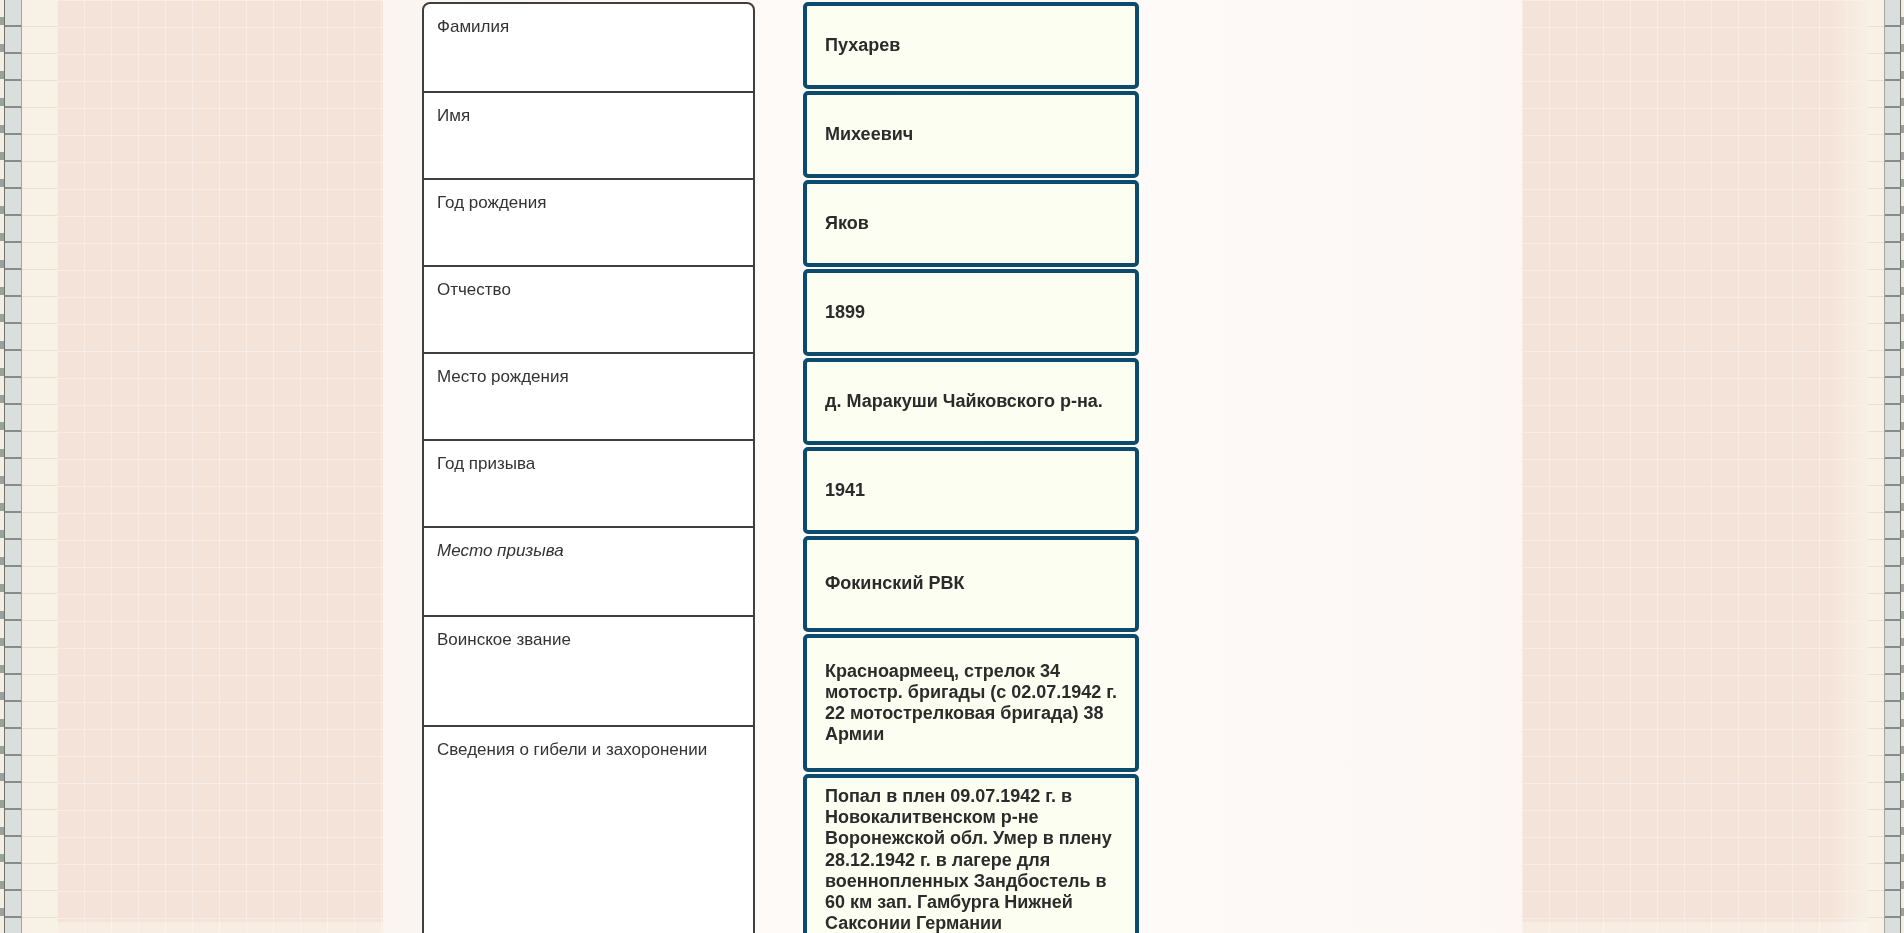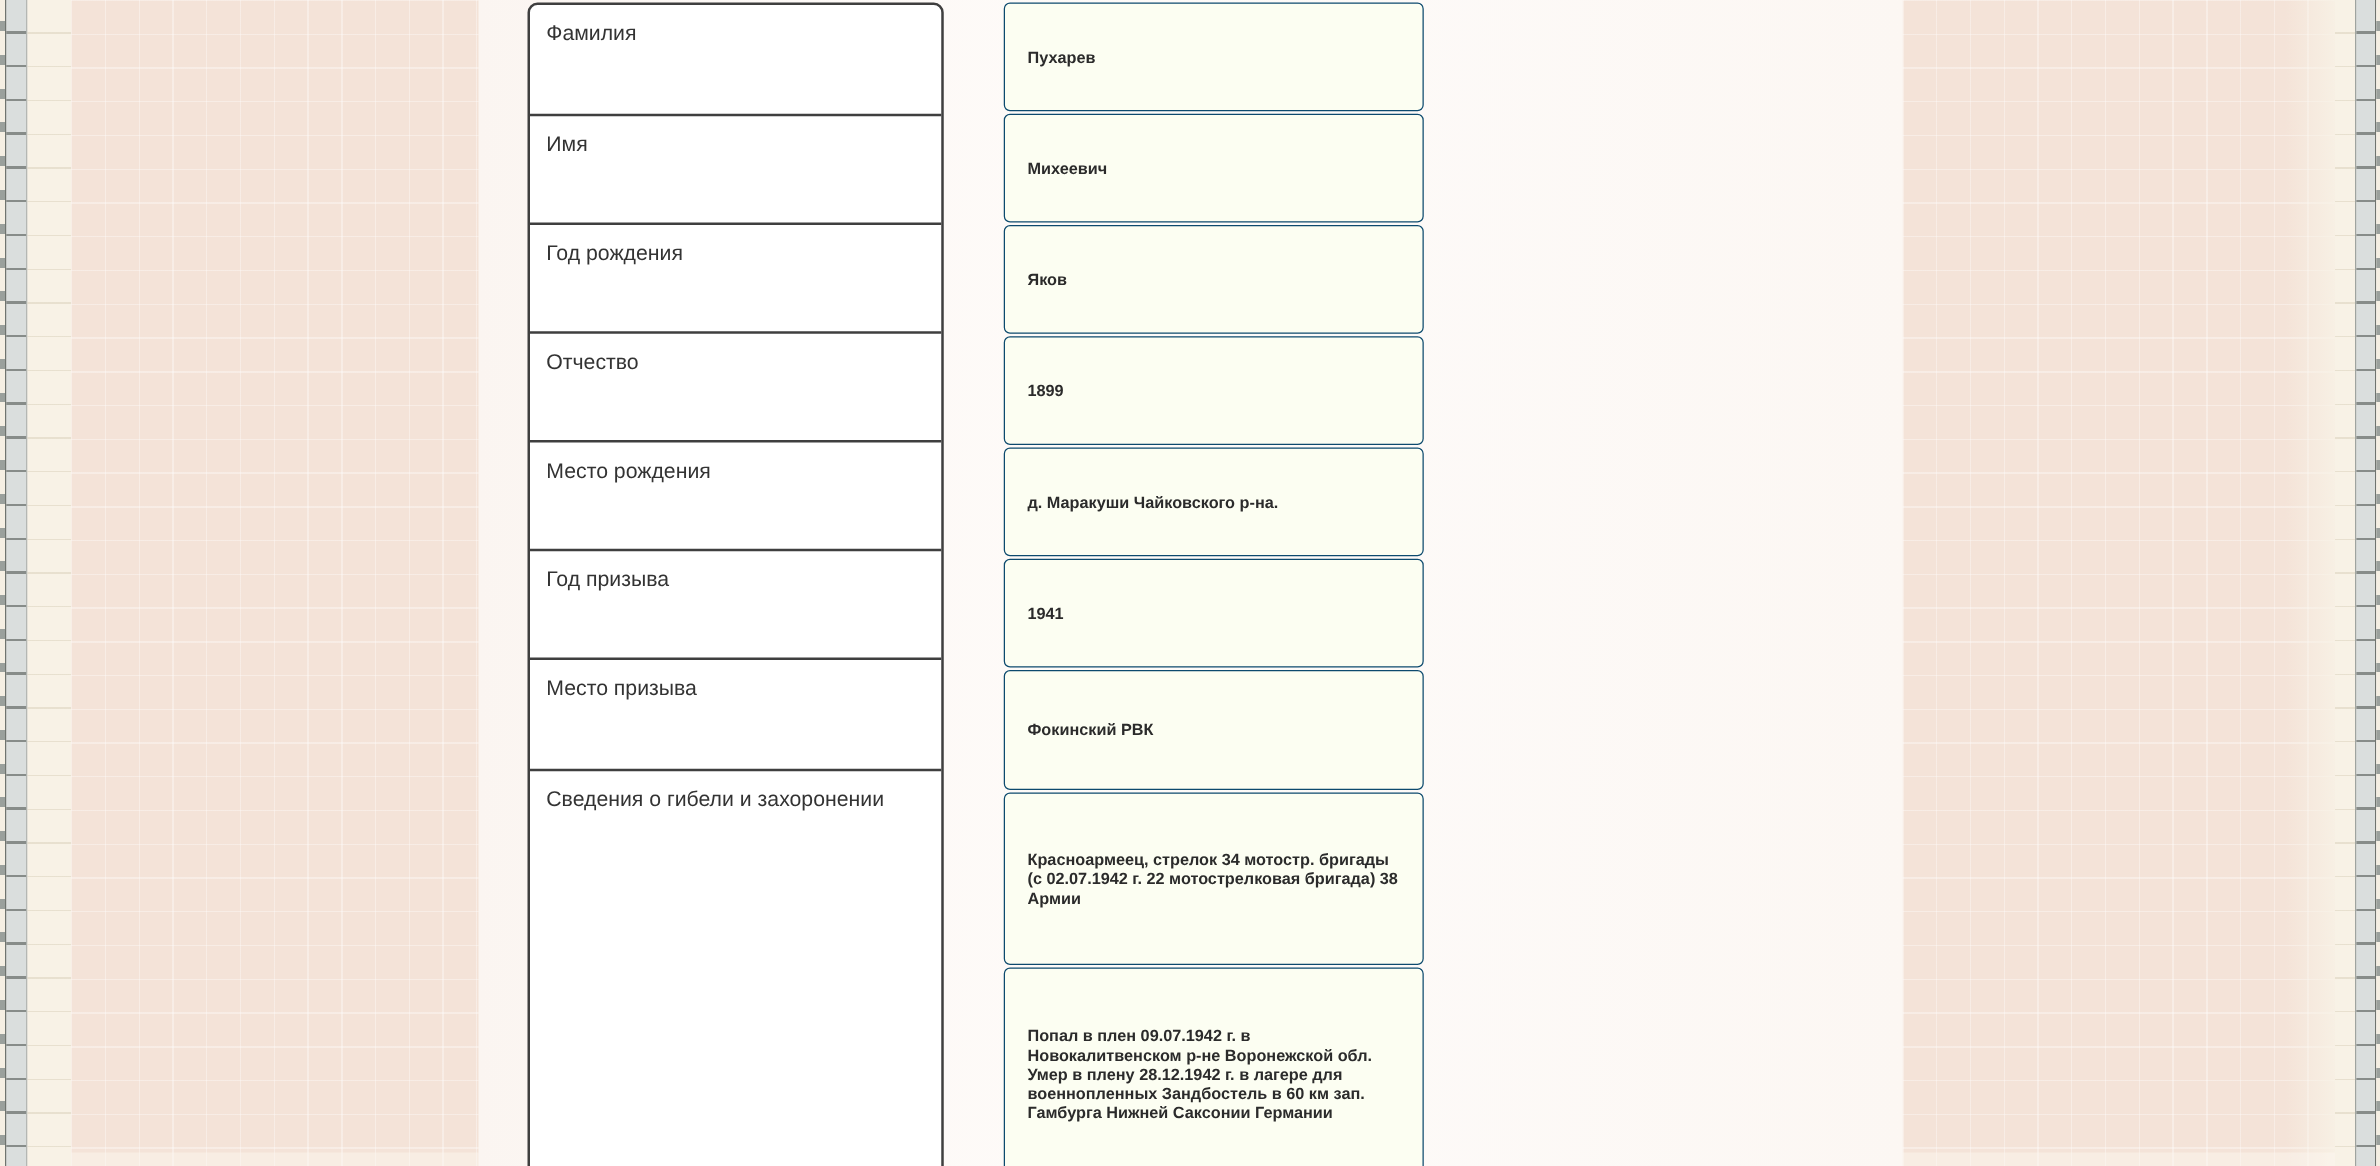--- a/index.html
+++ b/index.html
@@ -85,38 +85,38 @@
   }
   .label-row {
     box-sizing: border-box;
     height: 87px;
     padding: 13px 14px 0 13px;
     font-size: 17px;
     color: #333333;
     border-top: 2px solid var(--label-box-border, #3f3f3f);
   }
   .label-row:first-child { border-top: none; }
-  .label-row:nth-child(7) { height: 89px; }
+  .label-row:nth-child(7) { height: 89px; font-style: italic; }
   .label-row:nth-child(8) { height: 110px; }
   .label-row:nth-child(9) { height: 171px; }
 
   .values-column {
     width: 336px;
     display: flex; flex-direction: column;
   }
   .value-cell {
     box-sizing: border-box;
     height: 87px;
     margin-bottom: 2px;
     background: var(--value-cell-background, #fcfef2);
-    border: 1px solid #0c4a6e;
+    border: 4px solid #0c4a6e;
     border-radius: 5px;
     display: flex; align-items: center;
     padding: 8px 12px 8px 18px;
-    font-size: 13px;
+    font-size: 18px;
     font-weight: bold;
     line-height: 1.18;
     color: #2b2b2b;
   }
   .value-cell:nth-child(7) { height: 96px; }
   .value-cell:nth-child(8) { height: 138px; }
   .value-cell:nth-child(9) { min-height: 171px; height: auto; margin-bottom: 14px; }
 </style>
 </head>
 <body>
@@ -136,20 +136,21 @@
 <div class="record-table">
 
   <div class="labels-column">
     <div class="label-row">Фамилия</div>
     <div class="label-row">Имя</div>
     <div class="label-row">Год рождения</div>
     <div class="label-row">Отчество</div>
     <div class="label-row">Место рождения</div>
     <div class="label-row">Год призыва</div>
     <div class="label-row">Место призыва</div>
+    <div class="label-row">Воинское звание</div>
     <div class="label-row">Сведения о гибели и захоронении</div>
   </div>
 
   <div class="values-column">
     <div class="value-cell">Пухарев</div>
     <div class="value-cell">Михеевич</div>
     <div class="value-cell">Яков</div>
     <div class="value-cell">1899</div>
     <div class="value-cell">д. Маракуши Чайковского р-на.</div>
     <div class="value-cell">1941</div>

